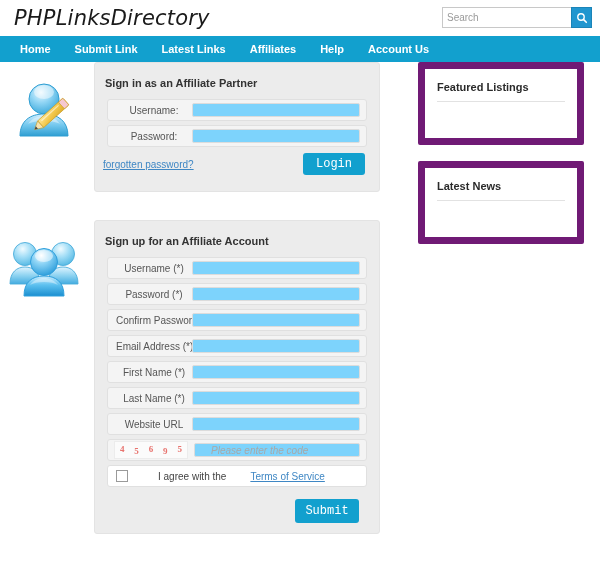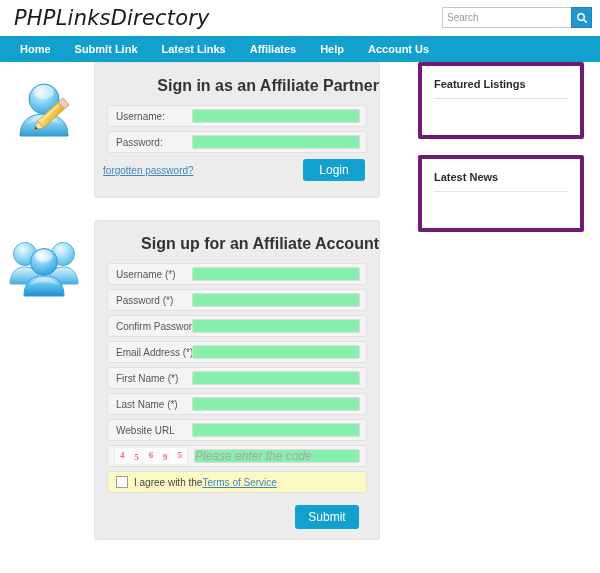--- a/index.html
+++ b/index.html
@@ -105,25 +105,24 @@
   .panel {
     position: absolute;
     left: 94px;
     width: 286px;
     background: #ececec;
     border: 1px solid #e3e3e3;
     border-radius: 3px;
     box-sizing: border-box;
   }
   .panel-title {
-    font-size: 16px;
+    font-size: 11px;
     font-weight: bold;
     color: #333;
     padding: 14px 0 10px 10px;
-    text-align: right;
   }
   .field-list {
     padding: 0 12px 0 12px;
   }
   .field-row {
     display: flex;
     align-items: center;
     background: #f4f4f4;
     border: 1px solid #e0e0e0;
     border-radius: 3px;
@@ -132,31 +131,32 @@
     box-sizing: border-box;
     padding: 0 4px;
   }
   .field-label {
     width: 76px;
     font-size: 10px;
     color: #555;
     padding-left: 4px;
     white-space: nowrap;
     flex: none;
+    text-align: center;
   }
   .field-input {
     flex: 1;
     height: 14px;
-    background: #86efac;
+    background: #7dd3fc;
     border: 1px solid #dcdcdc;
     border-radius: 2px;
     font-family: "Liberation Sans", sans-serif;
-    font-size: 12px;
+    font-size: 10px;
     color: #444;
-    padding: 1px 0;
+    padding: 1px 16px;
     outline: none;
     box-sizing: border-box;
     margin-right: 2px;
   }
   .field-input::placeholder {
     color: #a8a8a8;
     font-style: italic;
   }
 
   
@@ -172,21 +172,21 @@
     font-size: 10px;
     color: #3f87c4;
     text-decoration: underline;
     cursor: pointer;
   }
   .btn {
     background: #12a0ce;
     border: none;
     border-radius: 3px;
     color: #ffffff;
-    font-family: Liberation Sans, sans-serif;
+    font-family: Liberation Mono, monospace;
     font-size: 12px;
     cursor: pointer;
     padding: 0;
   }
   .btn-login {
     position: absolute;
     right: 14px;
     top: 2px;
     width: 62px;
     height: 22px;
@@ -218,27 +218,28 @@
     font-size: 9px;
     color: #e8736e;
     font-weight: bold;
   }
   .captcha-digit:nth-child(odd) { transform: translateY(-1px); }
   .captcha-digit:nth-child(even) { transform: translateY(1px); }
 
   .agree-row {
     display: flex;
     align-items: center;
-    background: #fef9c3;
+    background: #ffffff;
     border: 1px solid #e0e0e0;
     border-radius: 3px;
     height: 22px;
     margin-bottom: 4px;
     box-sizing: border-box;
     padding: 0 8px;
+    gap: 24px;
   }
   .agree-box {
     width: 10px;
     height: 10px;
     border: 1px solid #9a9a9a;
     background: #fff;
     margin-right: 6px;
     flex: none;
     cursor: pointer;
   }
@@ -258,21 +259,21 @@
 
   
   .sidebar {
     position: absolute;
     left: 418px;
     top: 0;
     width: 166px;
   }
   .widget {
     background: #ffffff;
-    border: 4px solid #701a75;
+    border: 7px solid #701a75;
     border-radius: 2px;
     box-sizing: border-box;
     margin-bottom: 16px;
     padding: 12px 12px 14px 12px;
   }
   .widget-title {
     font-size: 11px;
     font-weight: bold;
     color: #2a2a2a;
     margin-bottom: 8px;

